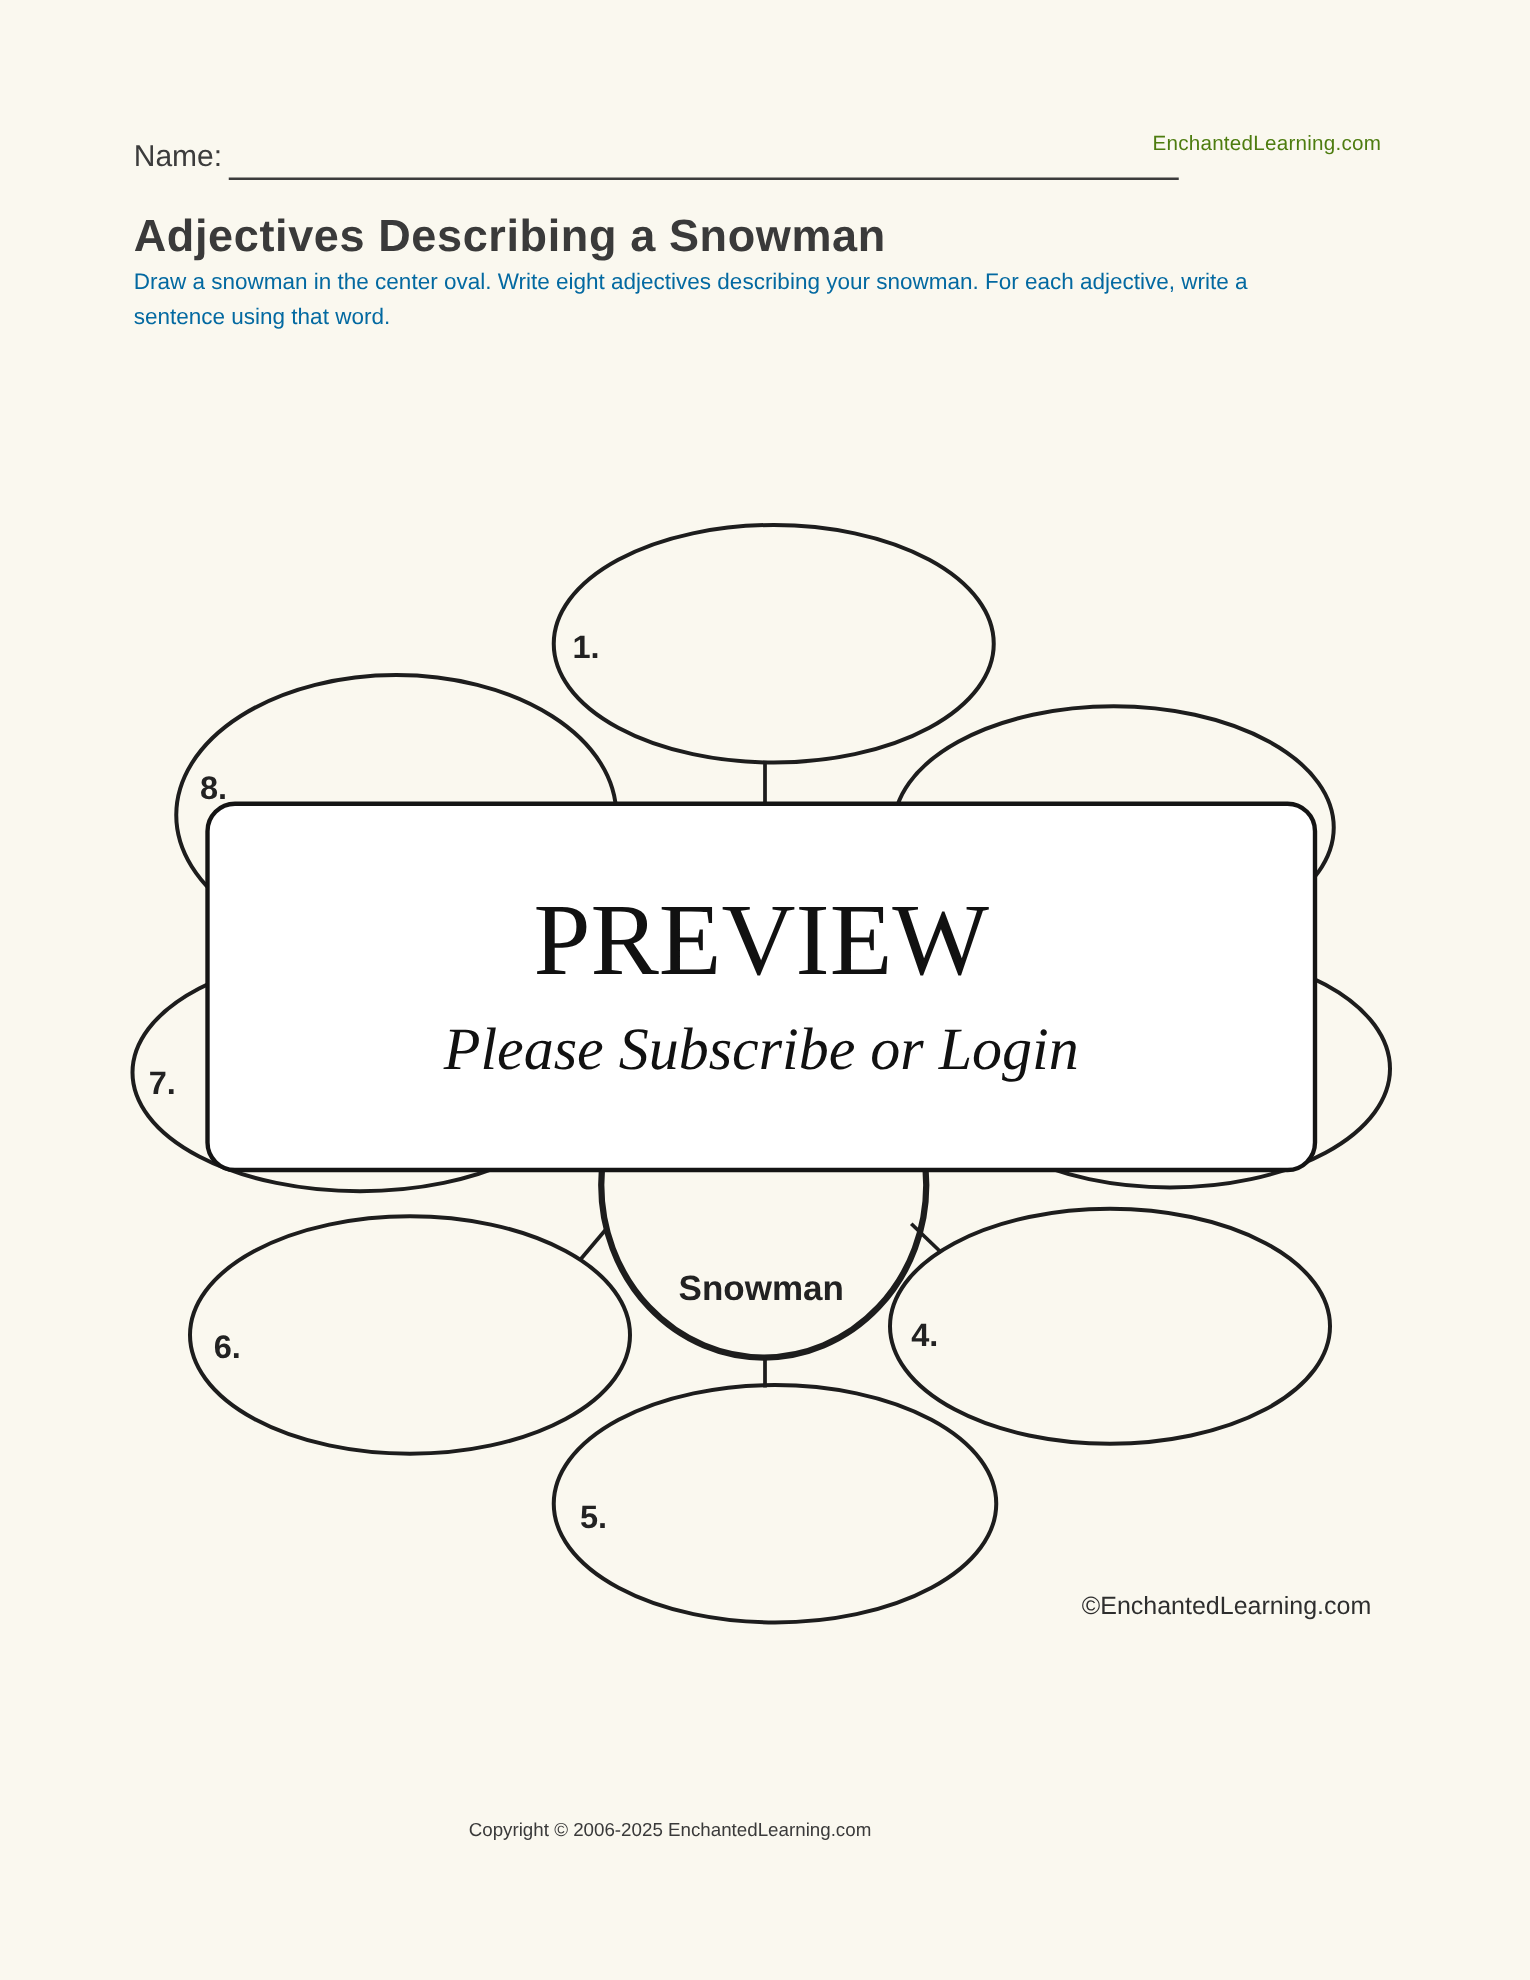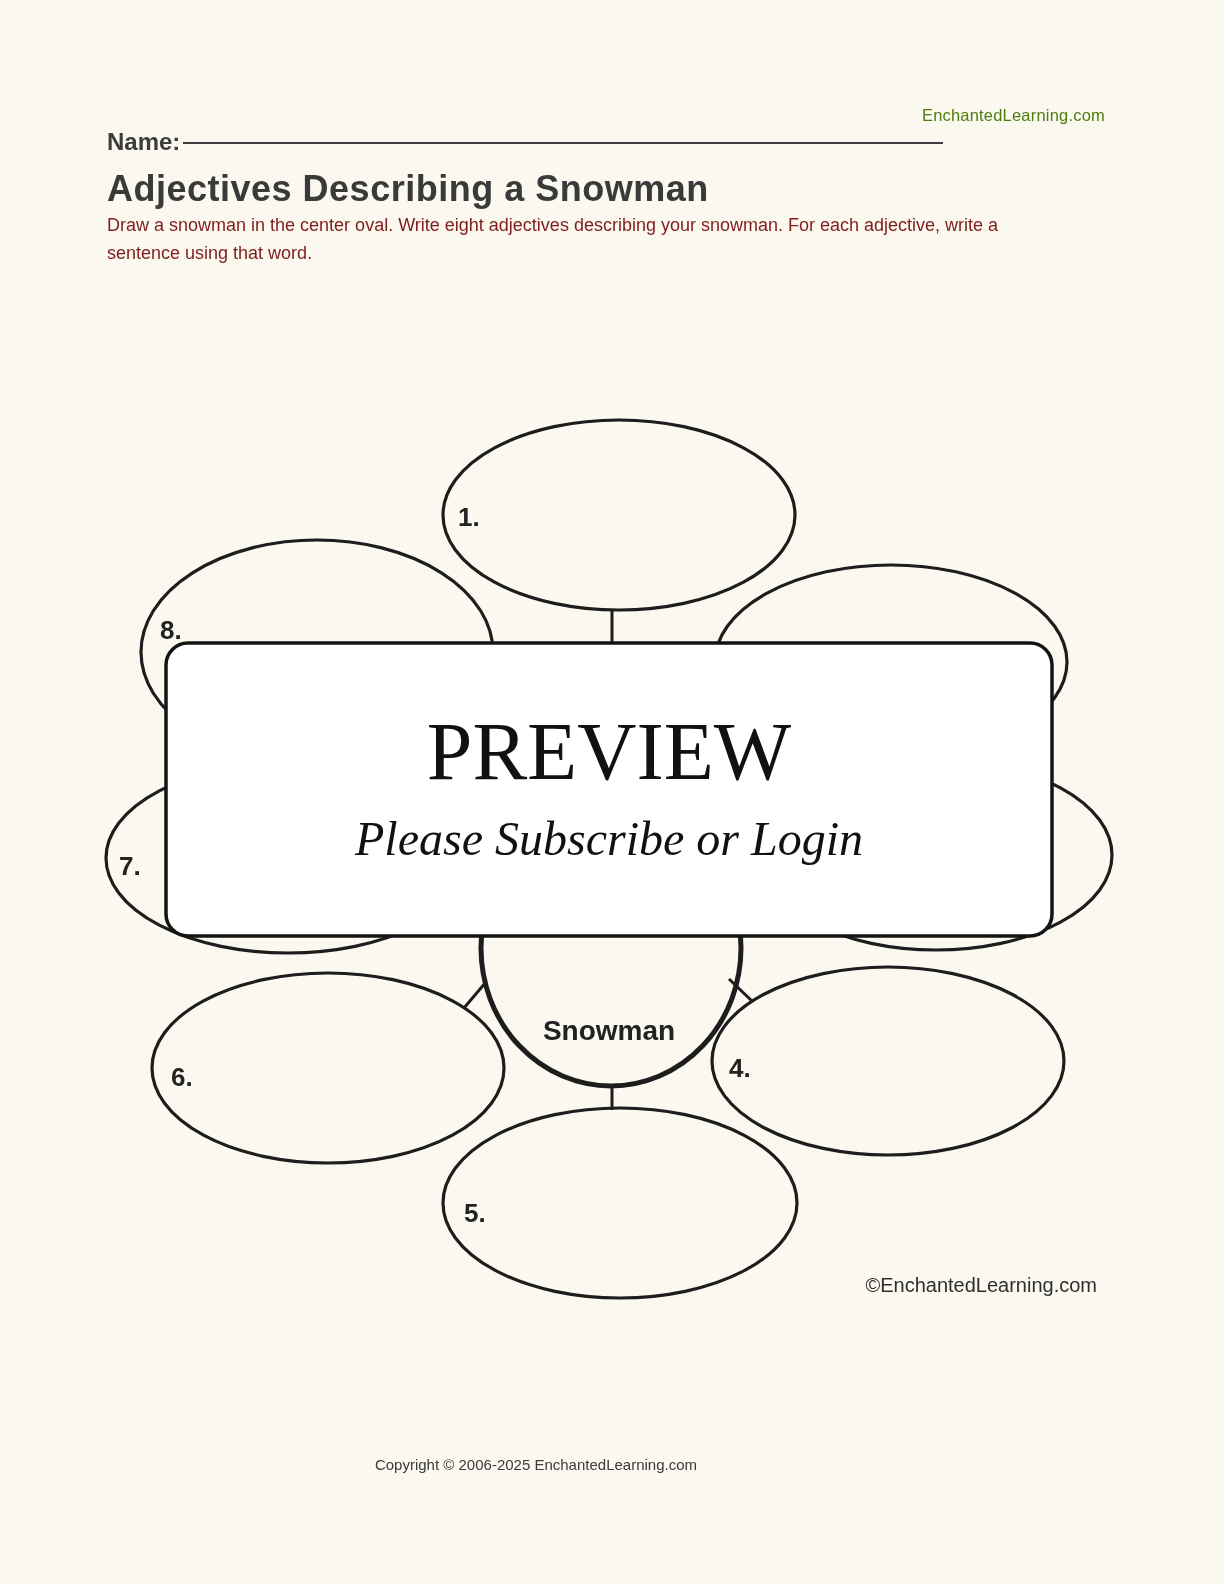--- a/index.html
+++ b/index.html
@@ -5,42 +5,42 @@
   html,body{margin:0;padding:0;}
   body{
     width:1224px;height:1584px;
     background:#faf8ef;
     font-family:"Liberation Sans", sans-serif;
     color:#3a3a3a;
   }
   .page{position:relative;width:1224px;height:1584px;overflow:hidden;background:#faf8ef;}
 
   .name-label{
-    position:absolute;left:107px;top:128px;
-    font-size:24px;color:#3c3c3c;font-weight:bold;
+    position:absolute;left:107px;top:112px;
+    font-size:24px;color:#3c3c3c;
   }
   .name-line{
     position:absolute;left:183px;top:122px;
     width:760px;height:20px;
     border-bottom:2px solid #3c3c3c;
   }
   .site-name{
     position:absolute;top:106px;right:119px;
     font-size:16.5px;font-weight:normal;color:#4d7c0f;
     letter-spacing:0.2px;
   }
   .title{
     position:absolute;left:107px;top:168px;
     font-size:36px;font-weight:bold;color:#3a3a3a;
     letter-spacing:0.5px;margin:0;
   }
   .instructions{
     position:absolute;left:107px;top:212px;
     width:950px;
-    font-size:18px;line-height:1.55;color:#7f1d1d;
+    font-size:18px;line-height:1.55;color:#0369a1;
     margin:0;
   }
 
   .diagram-svg{position:absolute;left:0;top:0;}
 
   .oval{fill:none;stroke:#1d1d1d;stroke-width:3.2px;}
   .center-oval{fill:none;stroke:#1d1d1d;stroke-width:5px;}
   .connector{stroke:#1d1d1d;stroke-width:3px;fill:none;}
   .preview-box{fill:#ffffff;stroke:#141414;stroke-width:3.5px;}
 

